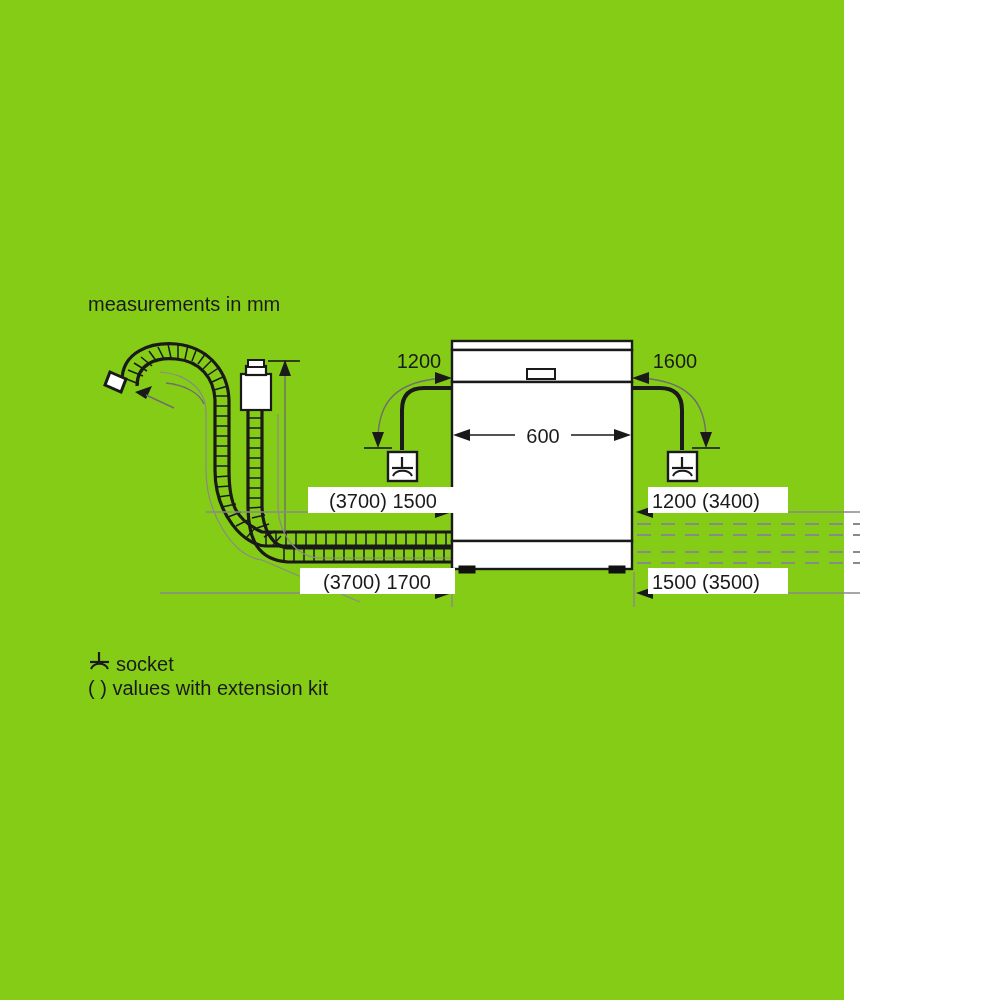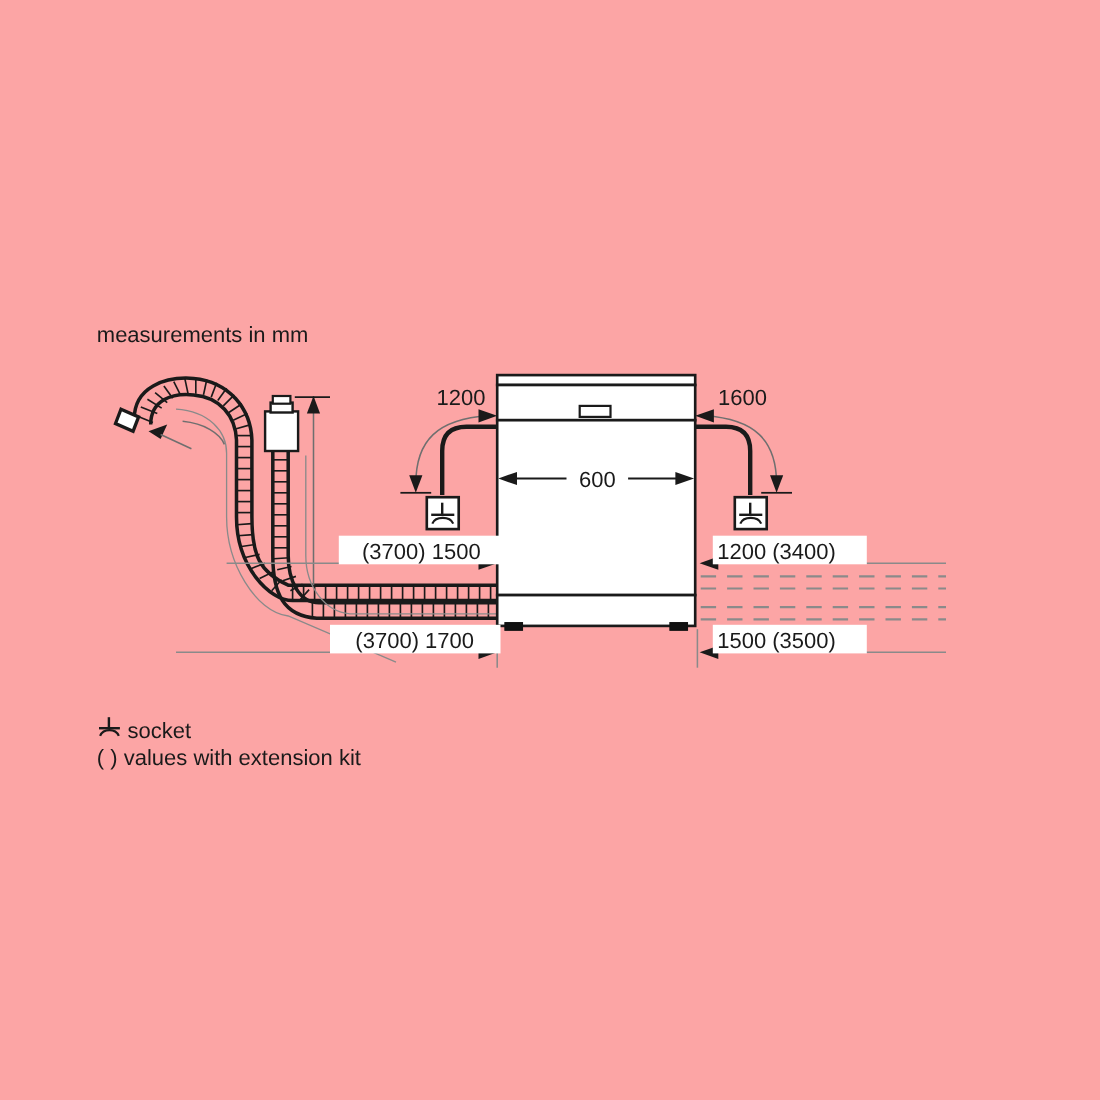--- a/index.html
+++ b/index.html
@@ -2,21 +2,21 @@
 <html><head>
 <meta charset="utf-8">
 <style>
   html,body{margin:0;padding:0;background:#ffffff;}
   body{
     width:1000px;height:1000px;
     font-family:"Liberation Sans", sans-serif;
     color:#1a1a1a;
     overflow:hidden;
   }
-  #stage{position:relative;width:1000px;height:1000px;background:#fca5a5;}
+  #stage{position:relative;width:844px;height:1000px;background:#84cc16;}
   #diagram{position:absolute;left:0;top:0;}
   .txt{font-family:"Liberation Sans", sans-serif;fill:#1a1a1a;}
   .t-head{font-size:20px;}
   .t-dim{font-size:20px;}
   .t-leg{font-size:20px;}
 </style>
 </head>
 <body>
 
 <div id="stage">

